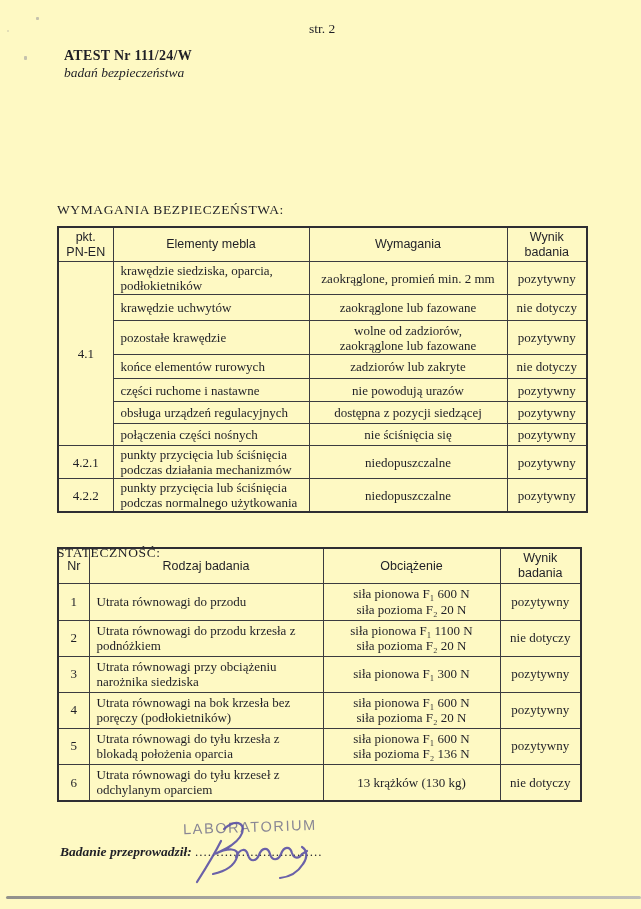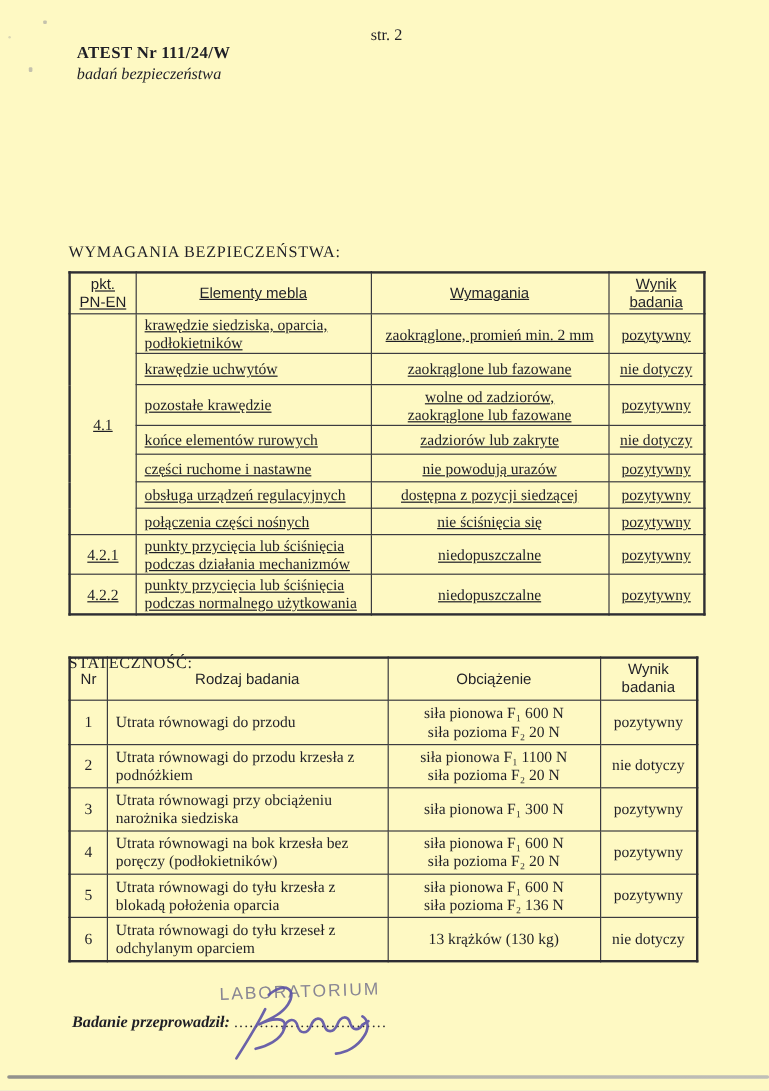--- a/index.html
+++ b/index.html
@@ -9,21 +9,21 @@
     width:641px;height:909px;
     margin:0 auto;
     background:#fef9c3;
     overflow:hidden;
     color:#1f1f26;
     font-family:"Liberation Serif","DejaVu Serif",serif;
   }
   
   .page-number{position:absolute;left:309px;top:21px;font-size:13.5px;}
   .atest-block{position:absolute;left:64px;top:36px;line-height:1.25;}
-  .atest-no{font-weight:700;font-size:14px;letter-spacing:.3px;}
+  .atest-no{font-weight:700;font-size:14px;letter-spacing:.3px;margin-top:11px;}
   .atest-sub{font-style:italic;font-size:13.5px;font-family:Liberation Serif, serif;}
   
   .title-wrap{position:absolute;left:0;top:113px;width:100%;text-align:center;}
   .doc-title{
     display:inline-block;font-size:16px;letter-spacing:1.6px;word-spacing:12px;
     border-bottom:1.5px solid #26262c;padding-bottom:2px;
   }
   
   .product-line{position:absolute;left:62px;top:155px;font-size:13.5px;}
   .product-label{font-style:italic;}
@@ -31,21 +31,21 @@
   
   .section-heading{
     position:absolute;left:57px;font-size:13.5px;letter-spacing:.6px;
     text-underline-offset:3px;
   }
   .safety-heading{top:202px;}
   .stability-heading{top:525px;margin-top:20px;}
   
   table{border-collapse:collapse;table-layout:fixed;position:absolute;left:57px;
         font-size:13px;line-height:1.16;color:#1f1f26;}
-  .t1{top:226px;width:529px;text-decoration:underline;}
+  .t1{top:226px;width:529px;}
   .t2{top:547px;width:523px;}
   td,th{border:1px solid #3c3c40;vertical-align:middle;overflow:hidden;}
   table{border:2px solid #2e2e33;}
   th{
     font-family:"Liberation Sans","DejaVu Sans",sans-serif;
     font-weight:400;font-size:12.5px;text-align:center;white-space:pre-line;
     padding:2px 2px;
   }
   td.c{text-align:center;padding:1px 3px;white-space:pre-line;}
   td.l{text-align:left;padding:1px 4px 1px 7px;}

